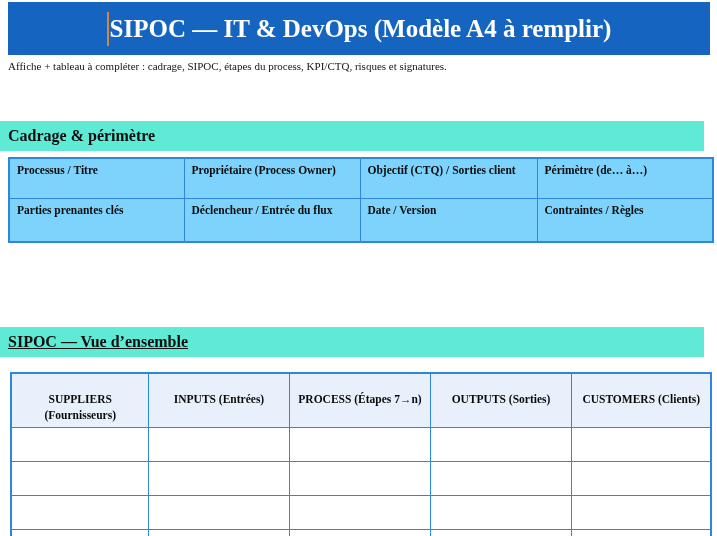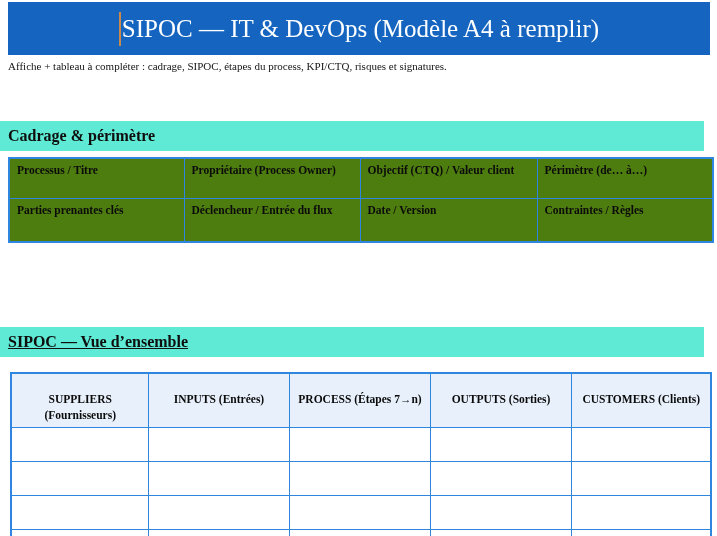--- a/index.html
+++ b/index.html
@@ -32,21 +32,21 @@
   .title-cursor {
     width: 2px;
     height: 34px;
     background: #C9894A;
     margin-right: 1px;
     flex: 0 0 auto;
   }
   .title-text {
     color: #ffffff;
     font-family: "Liberation Serif", "DejaVu Serif", serif;
-    font-weight: normal;
+    font-weight: bold;
     font-size: 25px;
     line-height: 1;
     white-space: nowrap;
     letter-spacing: 0px;
   }
 
   
   .subtitle {
     position: absolute;
     left: 8px;
@@ -88,21 +88,21 @@
   }
   table.grid td, table.grid th {
     border: 1px solid #2E86DE;
     vertical-align: top;
     padding: 4px 6px 4px 7px;
     font-family: "Liberation Serif", "DejaVu Serif", serif;
     font-size: 11.5px;
     font-weight: bold;
     color: #0B0B0B;
     line-height: 1.35;
-    background: #4d7c0f;
+    background: #7dd3fc;
     box-sizing: border-box;
   }
 
   
   #table-cadrage {
     left: 8px;
     top: 157px;
     width: 704px;
     border: 2px solid #2E86DE;
   }
@@ -145,21 +145,21 @@
 
 <div class="section-band" id="band-cadrage">
   <span class="section-title">Cadrage &amp; périmètre</span>
 </div>
 
 <table class="grid" id="table-cadrage">
   <tbody>
     <tr>
       <td style="width:175px">Processus / Titre</td>
       <td style="width:176px">Propriétaire (Process Owner)</td>
-      <td style="width:177px">Objectif (CTQ) / Valeur client</td>
+      <td style="width:177px">Objectif (CTQ) / Sorties client</td>
       <td style="width:176px">Périmètre (de… à…)</td>
     </tr>
     <tr class="row-tall">
       <td>Parties prenantes clés</td>
       <td>Déclencheur / Entrée du flux</td>
       <td>Date / Version</td>
       <td>Contraintes / Règles</td>
     </tr>
   </tbody>
 </table>

